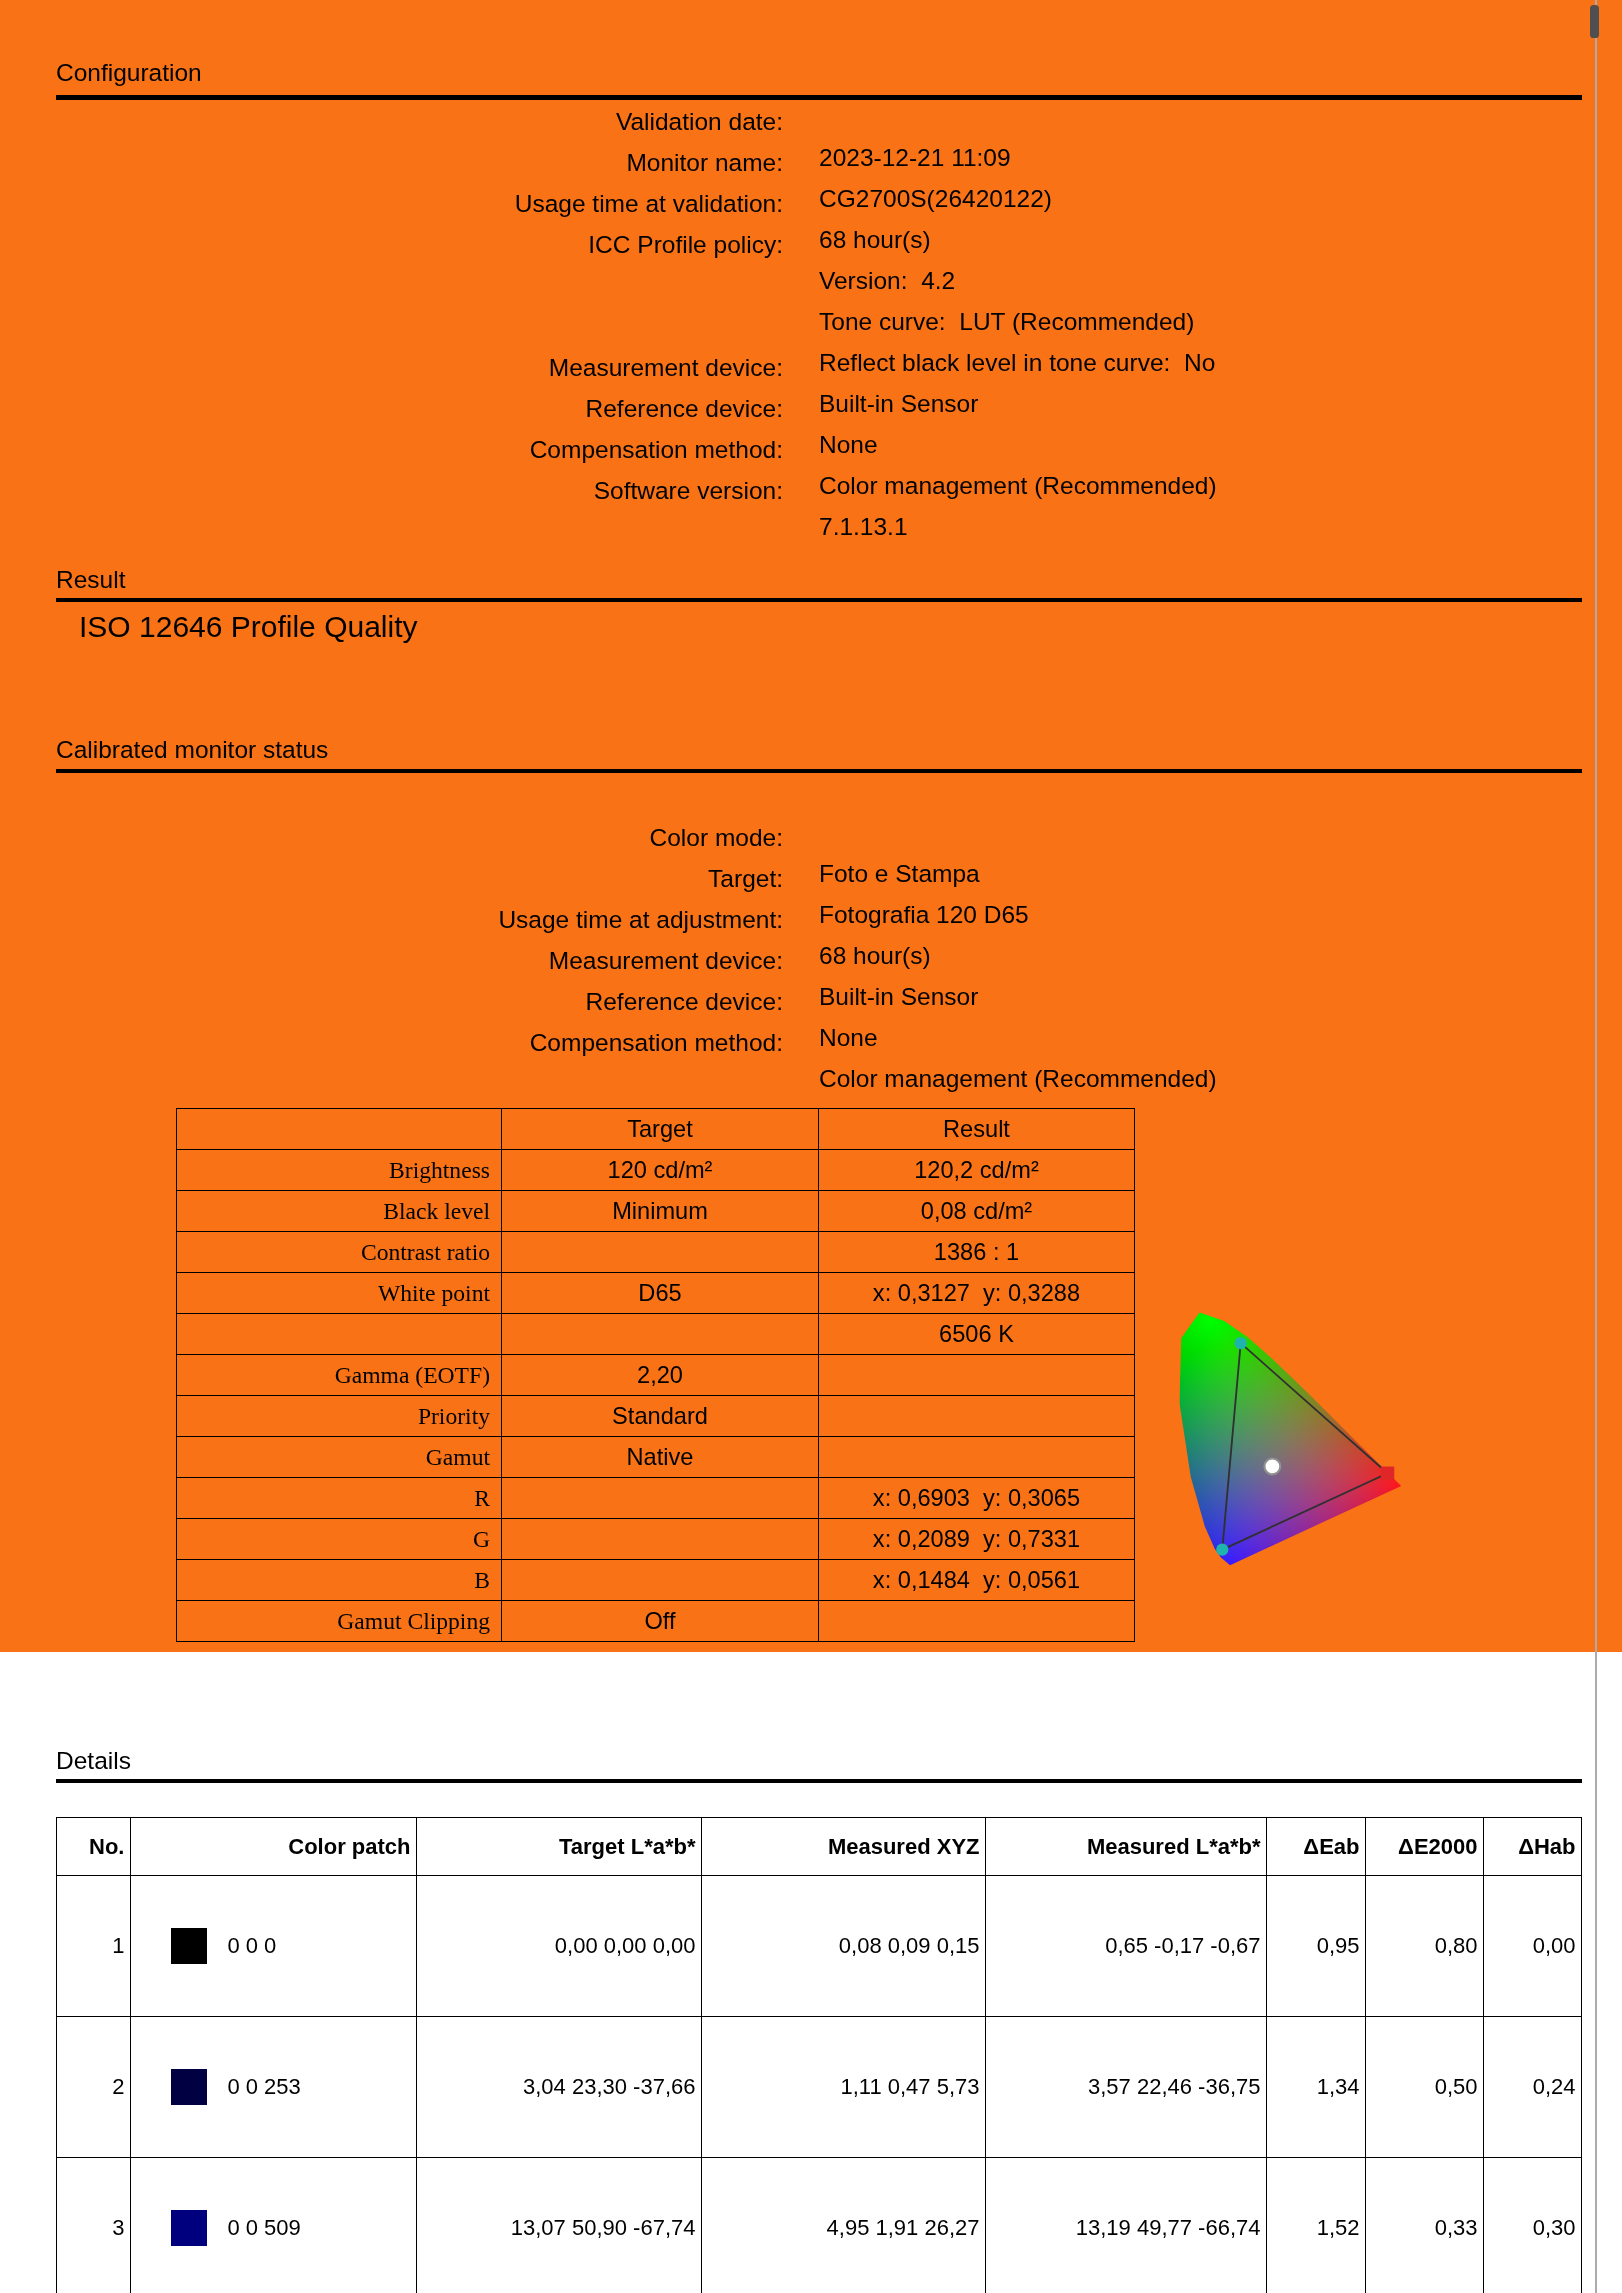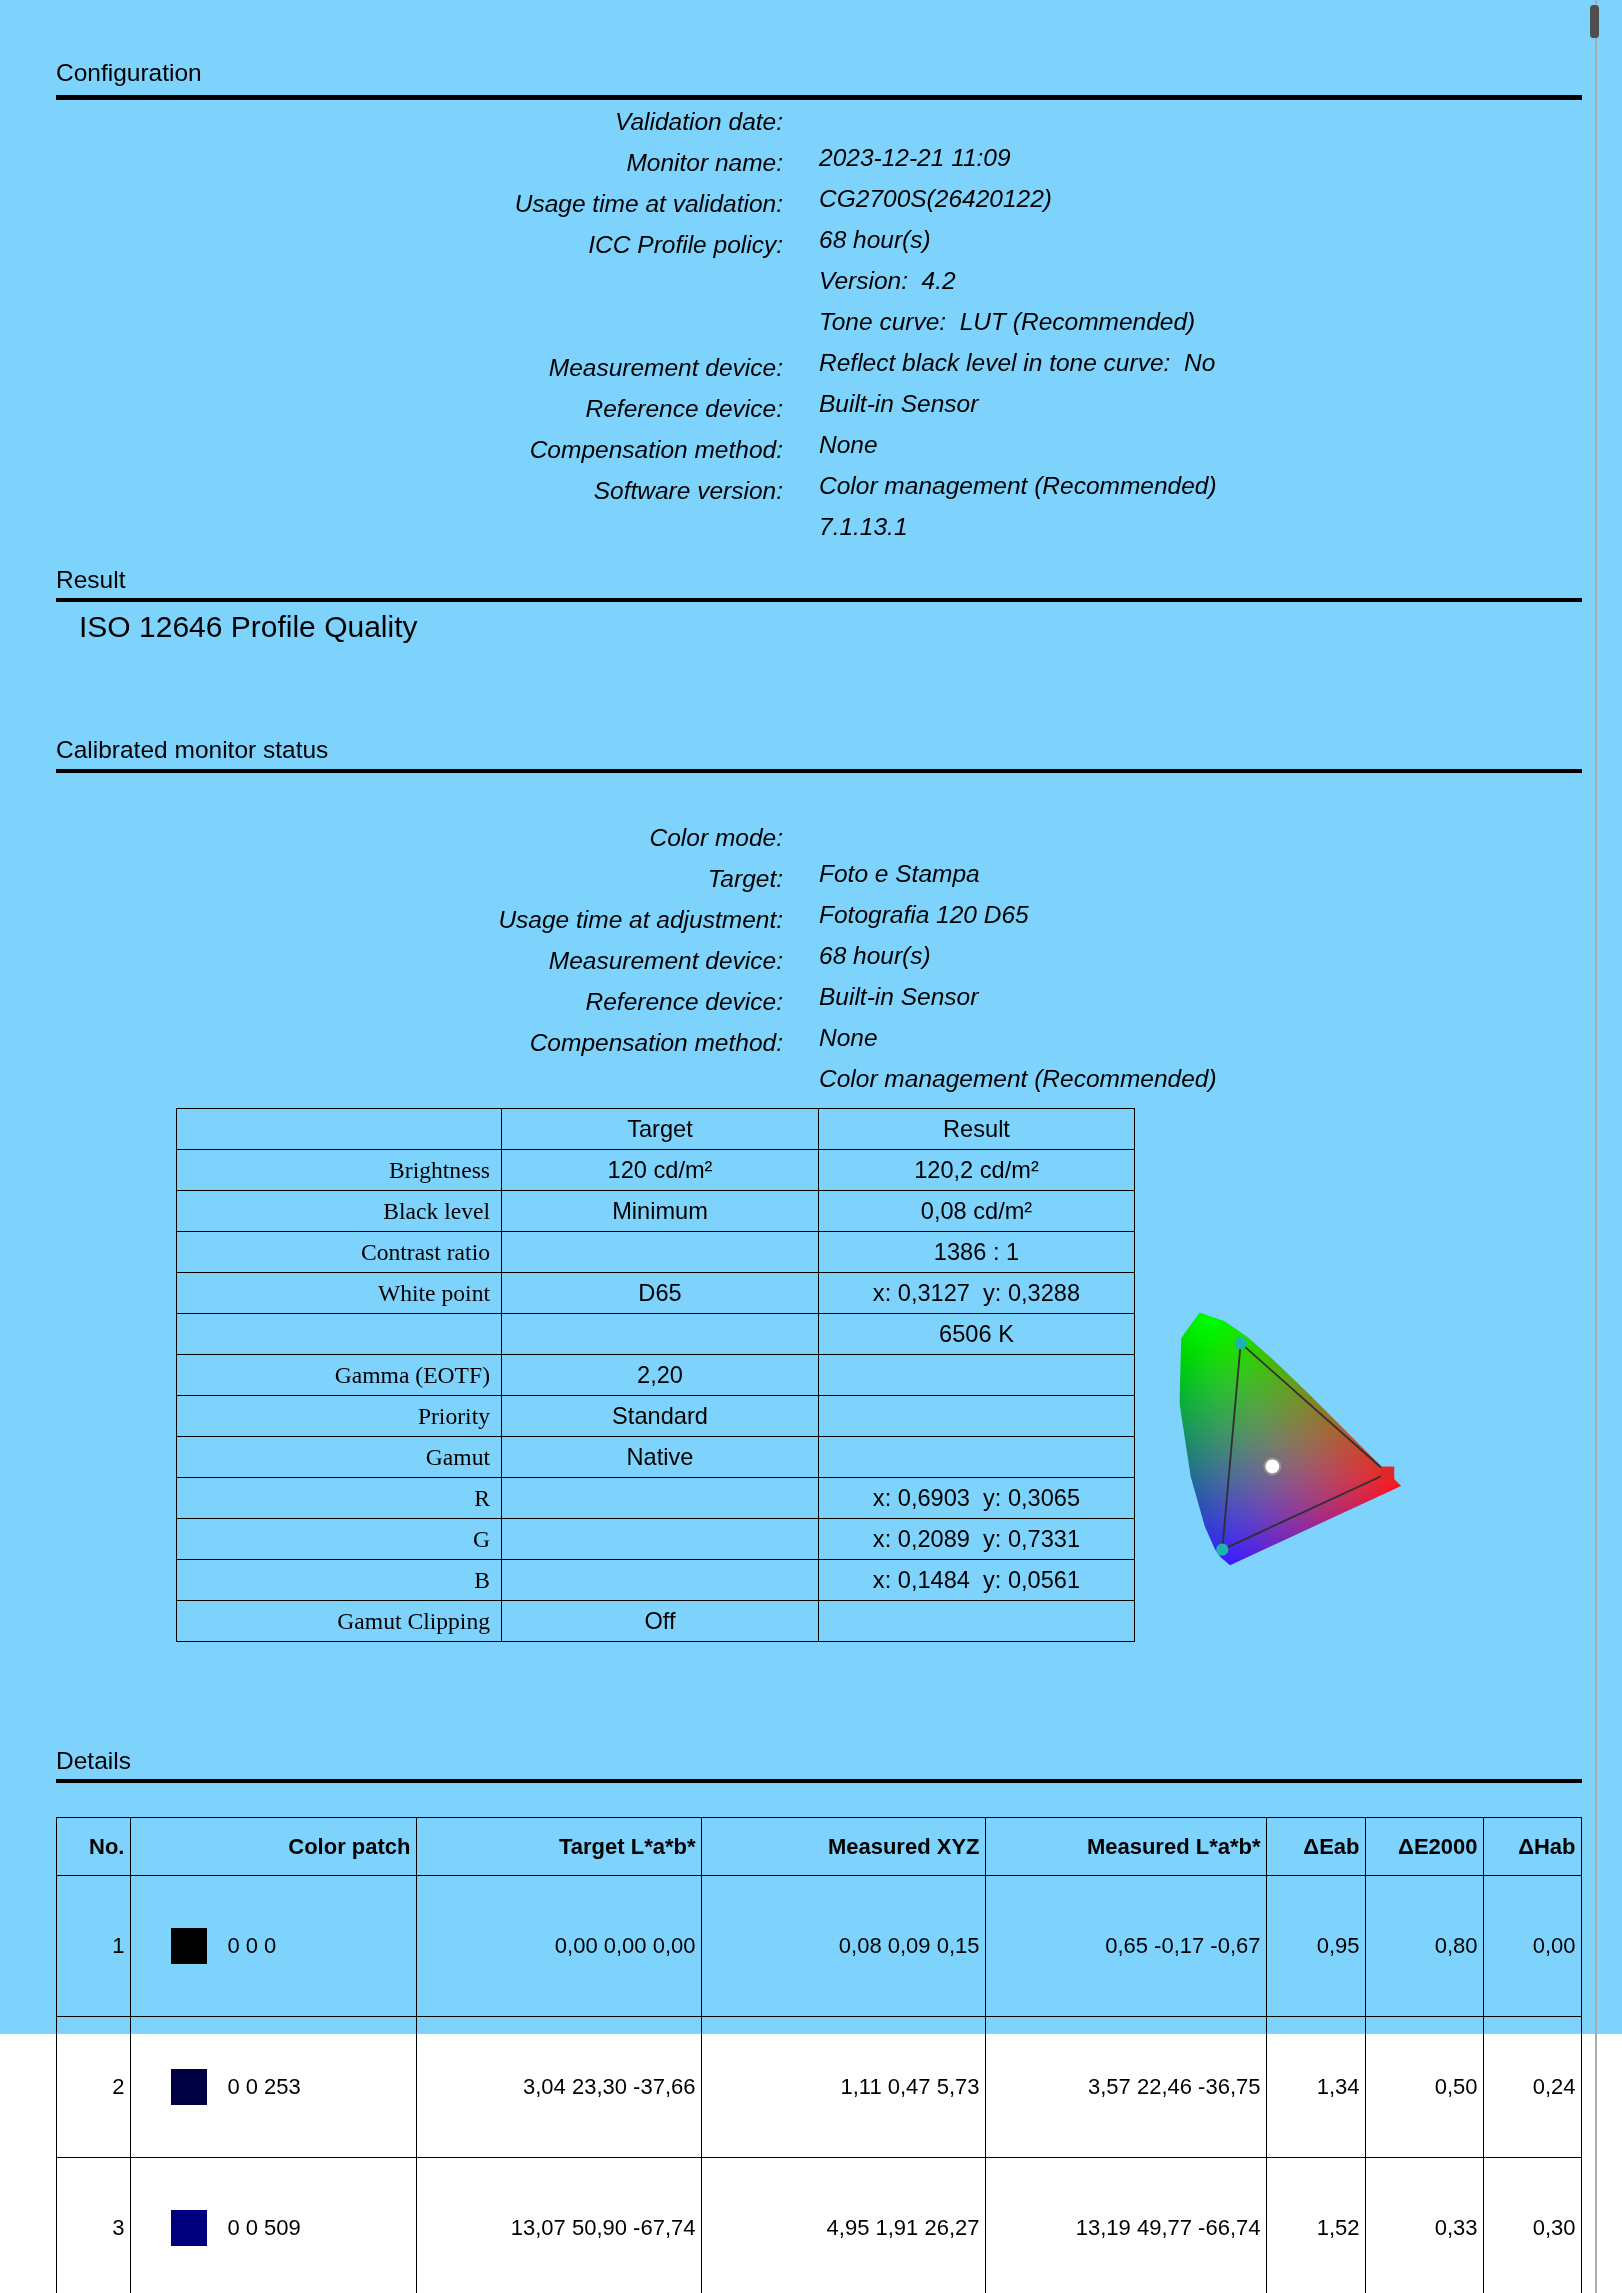--- a/index.html
+++ b/index.html
@@ -2,34 +2,34 @@
 <html style="font-size:14.5px"><head>
 <meta charset="utf-8">
 <style>
   * { margin:0; padding:0; box-sizing:border-box; }
   html,body { background:#ffffff; }
   body {
     width:1623px; height:2294px; overflow:hidden;
     font-family:"Liberation Sans", sans-serif;
     color:#000000;
   }
-  .page { position:relative; width:1623px; height:2034px; background:#7dd3fc; }
+  .page { position:relative; width:1623px; height:1652px; background:#f97316; }
 
   .sec { position:absolute; left:56px; width:1526px; }
   #sec-config  { top:58px; }
   #sec-result  { top:565px; }
   #sec-status  { top:735px; }
   #sec-details { top:1746px; }
 
   .h { font-size:24.5px; font-weight:400; line-height:29px; }
   .rule { height:4.5px; background:#000; margin-top:8.2px; }
   #sec-result .rule, #sec-details .rule { margin-top:3.6px; }
   #sec-status .rule { margin-top:4.5px; }
 
-  .kv-list { margin-top:1.8px;font-style:italic; }
+  .kv-list { margin-top:1.8px; }
   #sec-status .kv-list { margin-top:44px; }
   .kv-row { display:flex; height:41px; line-height:41px; font-size:24.5px; }
   .kv-label { width:727px; text-align:right; white-space:pre; }
   .kv-value { margin-left:36px; white-space:pre;margin-top:36px; }
 
   .result-value { margin-top:10px; font-size:30px; line-height:29px;margin-left:23px; }
 
   .status-table { border-collapse:collapse; margin:45px 0 8px 120px; table-layout:fixed; }
   .status-table td, .status-table th {
     border:1.8px solid #000; height:41px; font-size:23.6px; font-weight:400;

